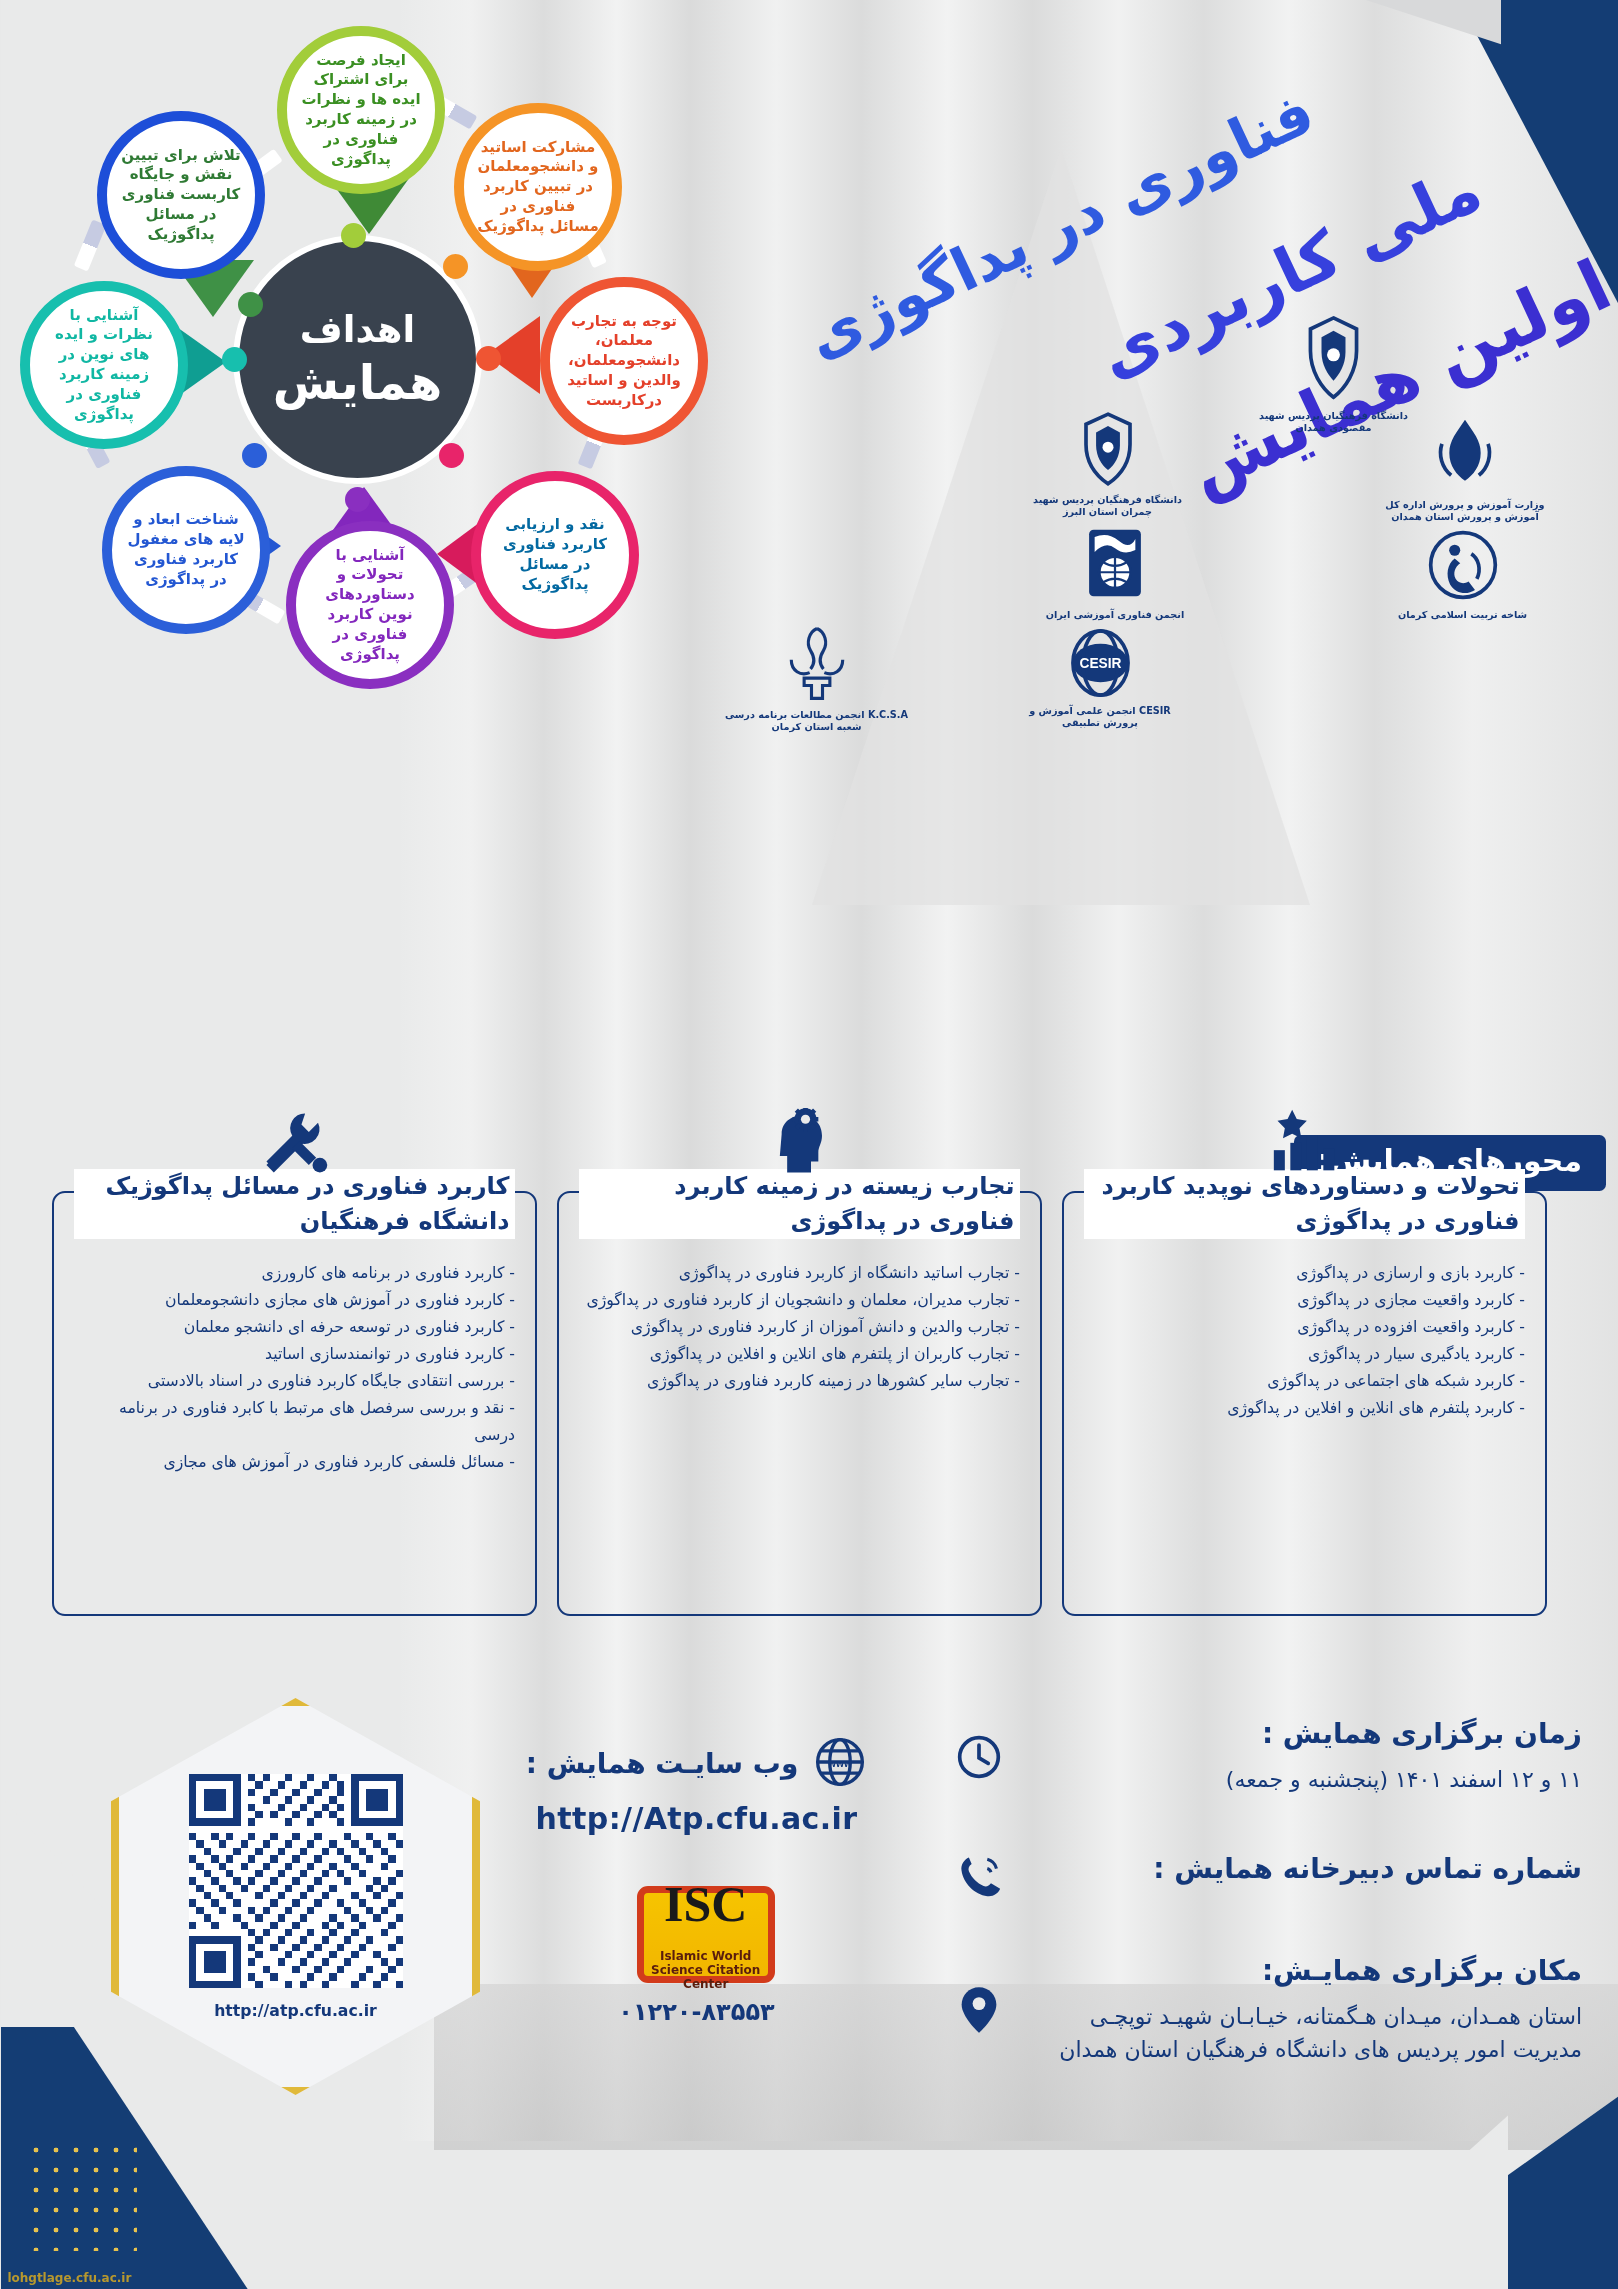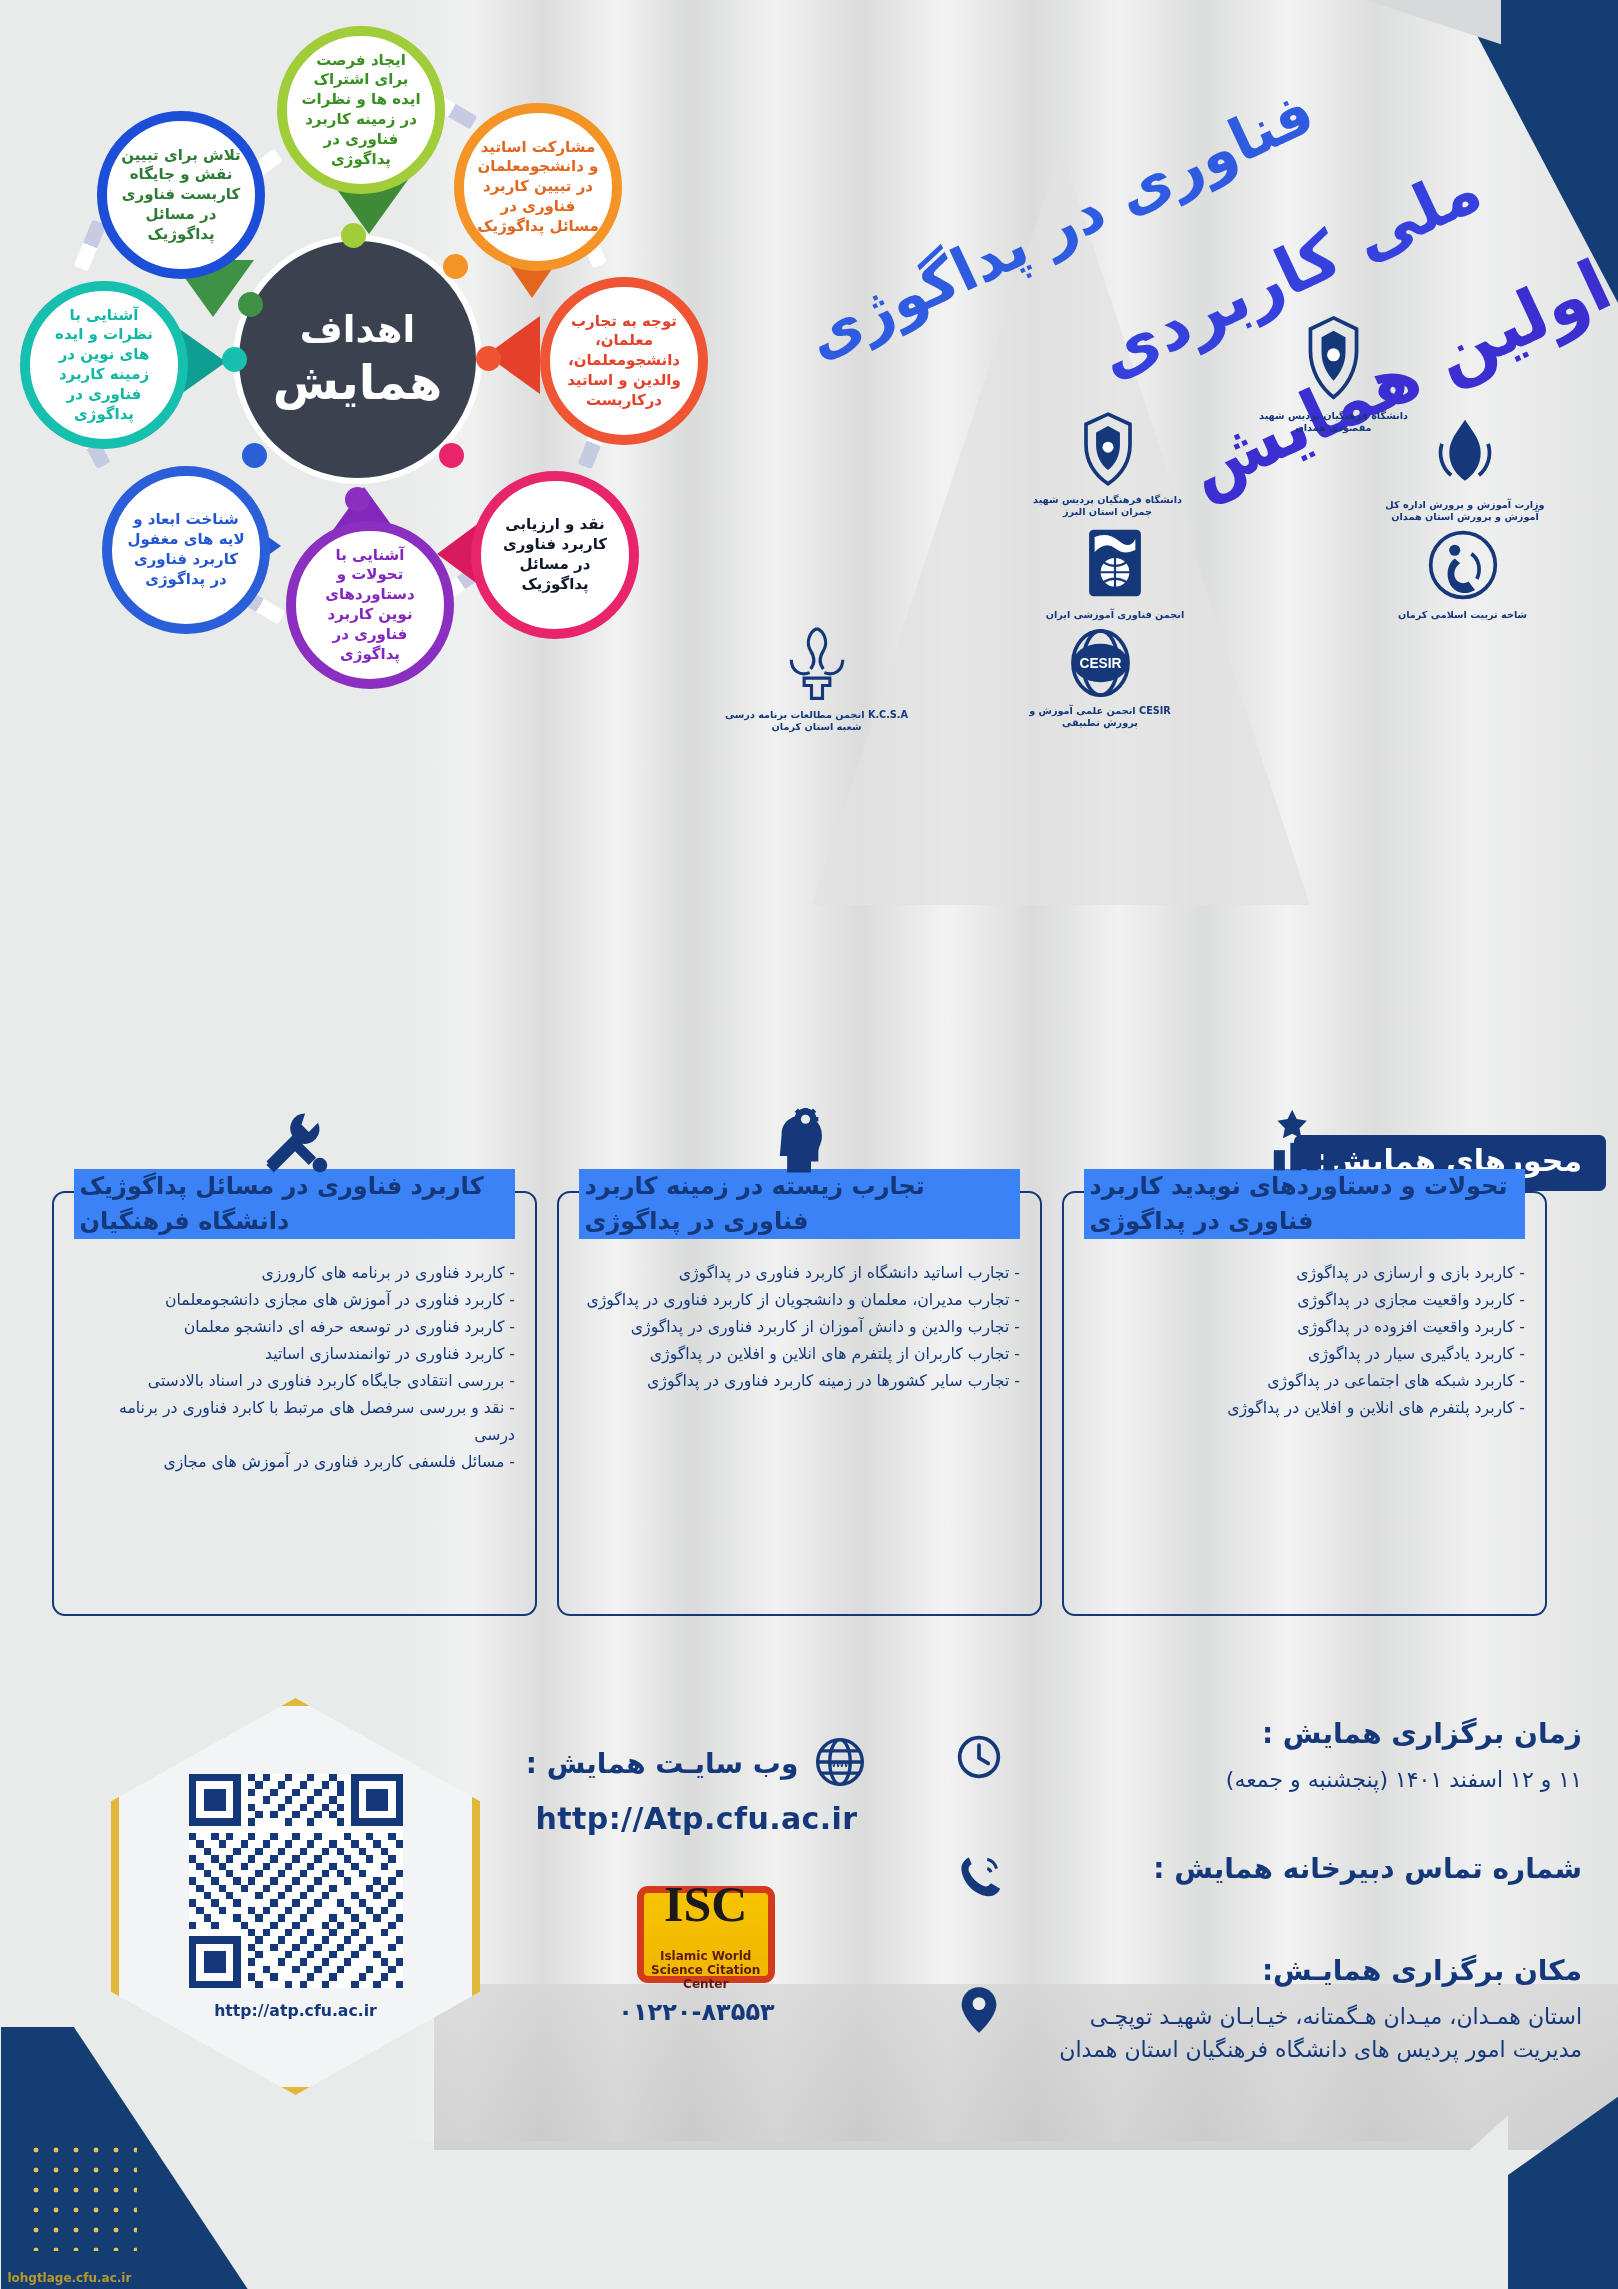--- a/index.html
+++ b/index.html
@@ -114,21 +114,21 @@
   .node span{display:block;}
   .tail{position:absolute;width:0;height:0;}
   .dot{position:absolute;width:25px;height:25px;border-radius:50%;}
   .link{position:absolute;width:50px;height:14.8px;border-radius:2.8px;}
 
   
   .n-green  {left:97px; top:111px; border:10px solid #1d4ed8; color:#2f7a34;}
   .n-lime   {left:277px; top:26px;  border:10px solid #a2cd3a; color:#3a8f22;}
   .n-orange {left:454px; top:103px; border:10px solid #f59426; color:#e2661e;}
   .n-red    {left:540px; top:277px; border:10px solid #ef5533; color:#e4402a;}
-  .n-pink   {left:471px; top:471px; border:10px solid #e8246a; color:#0f172a;}
+  .n-pink   {left:471px; top:471px; border:10px solid #e8246a; color:#0369a1;}
   .n-purple {left:286px; top:521px; border:10px solid #8a2fc0; color:#8327bd;}
   .n-blue   {left:102px; top:466px; border:10px solid #2b5fd9; color:#2357d2;}
   .n-teal   {left:20px;  top:281px; border:10px solid #17bfae; color:#10b7a3;}
 
   
   .tl-green {left:172px; top:260px; border-left:41px solid transparent;border-right:41px solid transparent;border-top:57px solid #3f9146;}
   .tl-lime  {left:328px; top:177px; border-left:41px solid transparent;border-right:41px solid transparent;border-top:57px solid #3f8a36;}
   .tl-orange{left:495px; top:244px; border-left:37px solid transparent;border-right:37px solid transparent;border-top:54px solid #e2661e;}
   .tl-red   {left:486px; top:316px; border-top:39px solid transparent;border-bottom:39px solid transparent;border-right:54px solid #e4402a;}
   .tl-pink  {left:437px; top:517px; border-top:37px solid transparent;border-bottom:37px solid transparent;border-right:50px solid #d71b5c;}
@@ -173,22 +173,22 @@
     display:flex;flex-direction:row-reverse;gap:20px;justify-content:flex-start;}
   .topic{
     position:relative;width:485px;border:2.8px solid #14387a;border-radius:13px;
     padding:37px 20px 18.5px;color:#14387a;
   }
   .topic .ticon{
     position:absolute;top:-85px;left:50%;transform:translateX(-50%);
     color:#14387a;
   }
   .topic h3{
-    font-size:24px;font-weight:bold;text-align:left;line-height:1.45;
-    margin:-61px 0 20px;background:#3b82f6;padding:0 5.5px;
+    font-size:24px;font-weight:bold;text-align:right;line-height:1.45;
+    margin:-61px 0 20px;background:#ffffff;padding:0 5.5px;
   }
   .topic ul{list-style:none;}
   .topic li{font-size:15.7px;line-height:1.72;text-align:right;}
 
   
   .info{position:absolute;right:37px;top:1717px;width:628px;color:#14387a;}
   .info-row{display:flex;align-items:center;gap:16.6px;margin-bottom:54px;}
   .info-ic{flex:0 0 50px;height:50px;display:flex;align-items:center;justify-content:center;}
   .info-tx{flex:1;text-align:right;}
   .info-tx .lbl{font-size:28px;font-weight:bold;margin-bottom:13px;}

